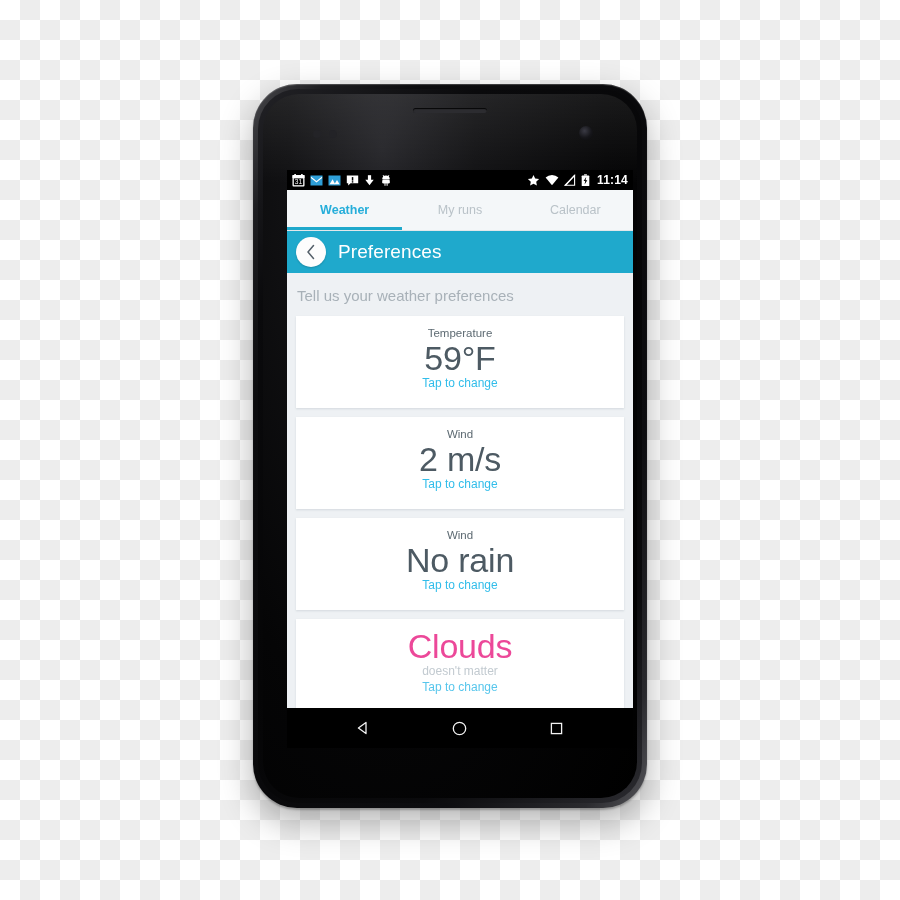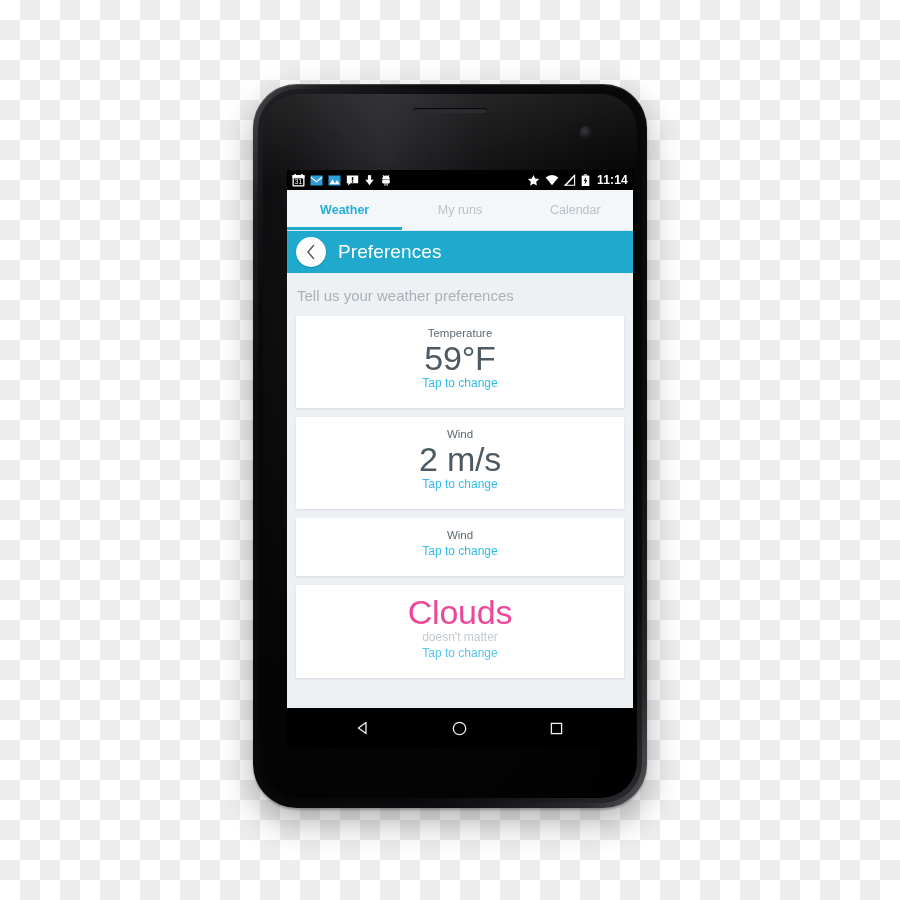--- a/index.html
+++ b/index.html
@@ -359,20 +359,21 @@
         </div>
 
         <div class="card">
           <div class="card-label">Wind</div>
           <div class="card-value">2 m/s</div>
           <div class="card-action">Tap to change</div>
         </div>
 
         <div class="card">
           <div class="card-label">Wind</div>
+          <div class="card-value">No rain</div>
           <div class="card-action">Tap to change</div>
         </div>
 
         <div class="card disabled">
           <div class="card-value">Clouds</div>
           <div class="card-sub">doesn't matter</div>
           <div class="card-action">Tap to change</div>
         </div>
       </div>
     </div>

